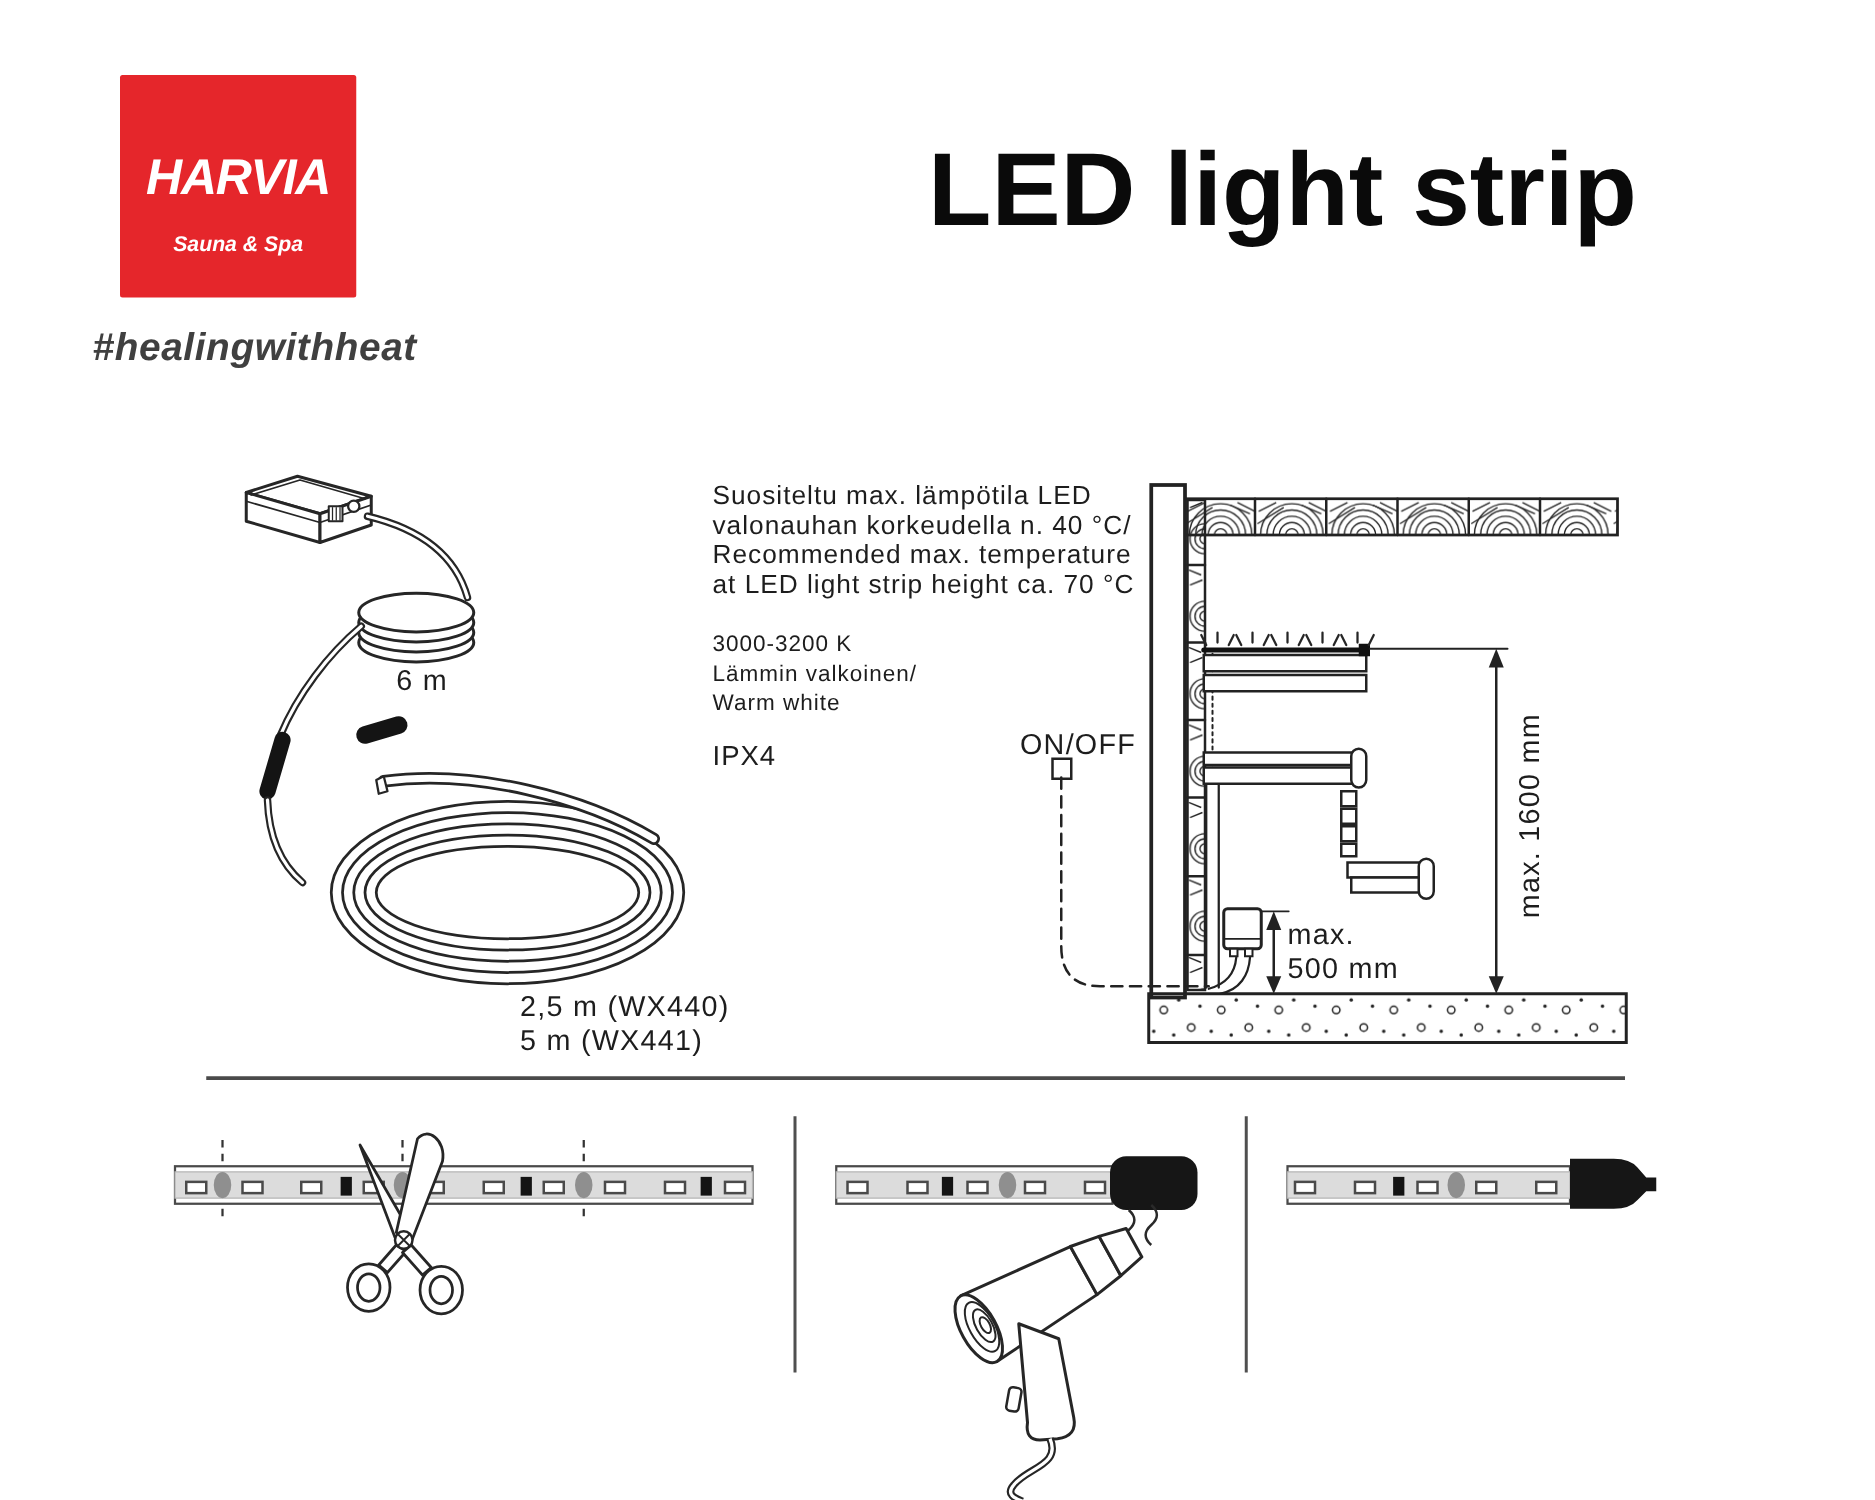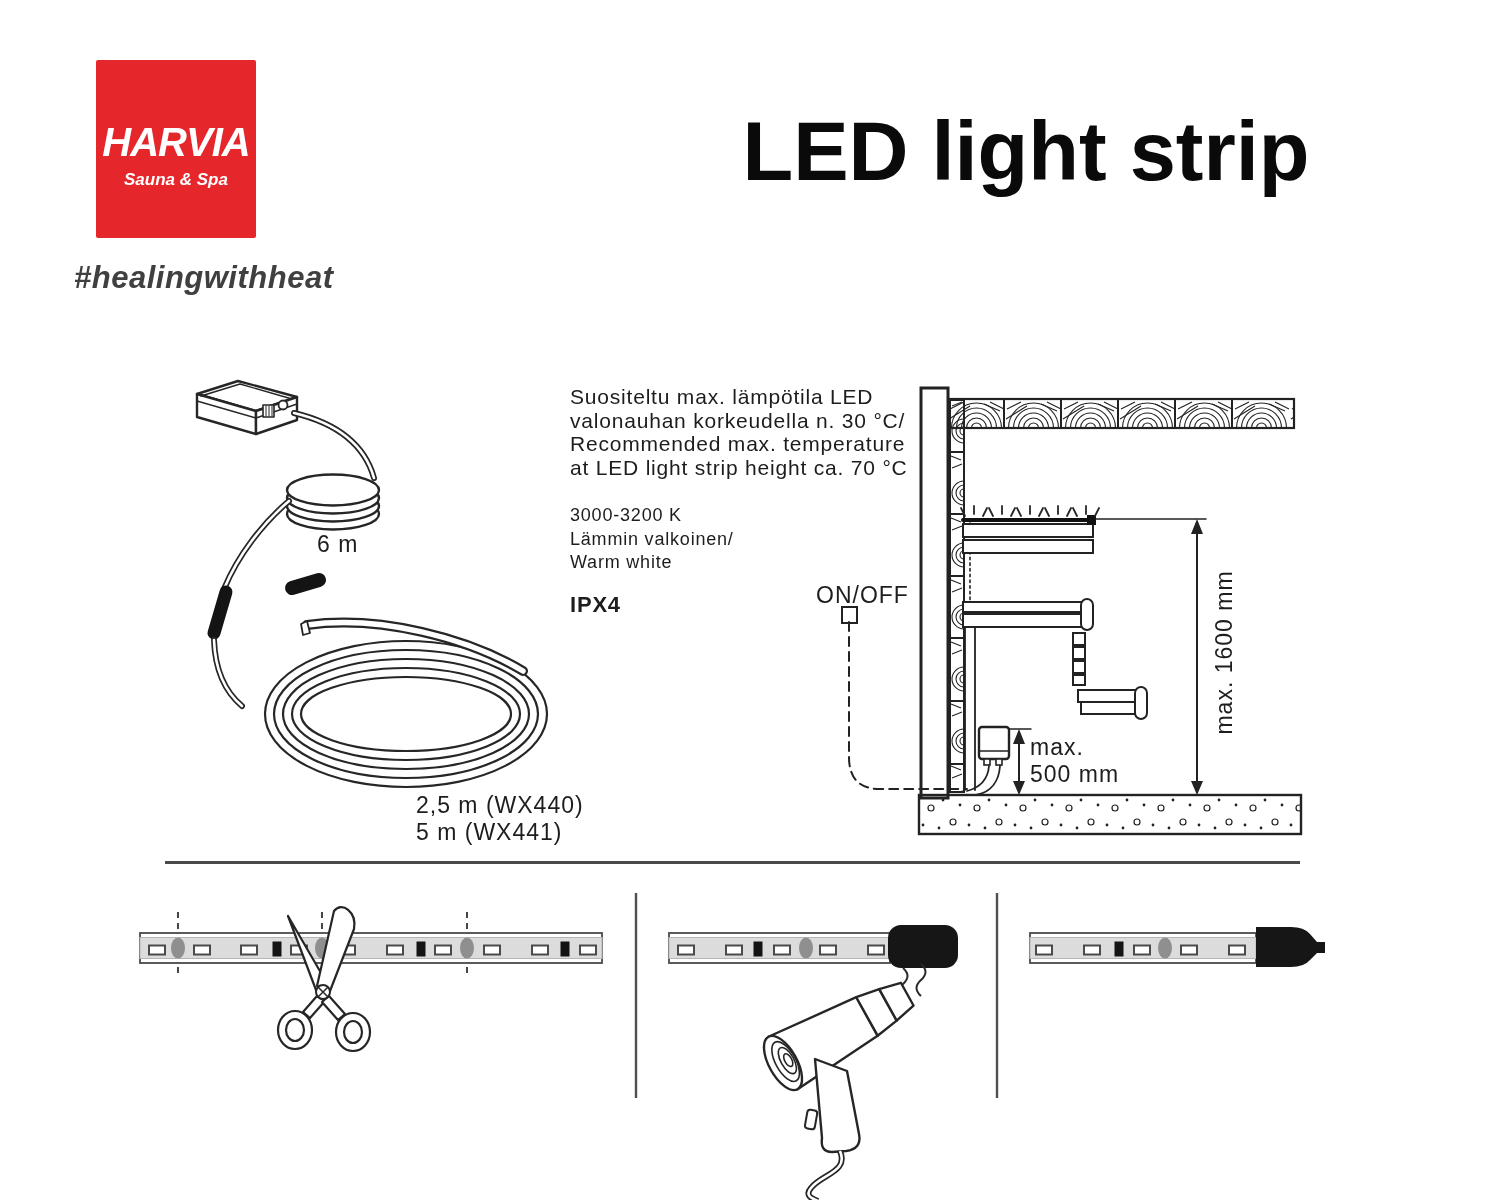--- a/index.html
+++ b/index.html
@@ -1,31 +1,31 @@
 <!DOCTYPE html>
 <html><head>
 <meta charset="utf-8">
 <style>
   html,body{margin:0;padding:0;background:#fff;}
   .page{position:relative;width:1500px;height:1200px;background:#fff;overflow:hidden;
         font-family:"Liberation Sans",sans-serif;color:#1c1c1c;}
   .abs{position:absolute;}
   
-  .logo{left:96px;top:60px;width:160px;height:178px;background:#e5262b;border-radius:2px;
+  .logo{left:96px;top:60px;width:189px;height:178px;background:#e5262b;border-radius:2px;
         display:flex;flex-direction:column;align-items:center;padding-top:62px;box-sizing:border-box;}
   .logo-brand{color:#fff;font-weight:bold;font-style:italic;font-size:40px;line-height:1;letter-spacing:-1px;}
-  .logo-tagline{color:#fff;font-weight:bold;font-style:italic;font-size:17px;margin-top:8px;}
+  .logo-tagline{color:#fff;font-weight:bold;font-style:italic;font-size:17px;margin-top:24px;}
   .hashtag{left:74px;top:260px;font-size:31px;font-weight:bold;font-style:italic;color:#404040;letter-spacing:0.5px;}
   .title{left:1026px;top:104px;transform:translateX(-50%);font-size:83px;font-weight:bold;
          color:#0a0a0a;white-space:nowrap;margin:0;letter-spacing:0px;}
   
   .figtext{font-size:23px;letter-spacing:1px;color:#1d1d1d;white-space:nowrap;}
   .specs{left:570px;top:385px;font-size:21px;letter-spacing:0.8px;line-height:23.5px;white-space:nowrap;}
   .specs2{left:570px;top:504px;font-size:18px;letter-spacing:0.8px;line-height:23.5px;white-space:nowrap;}
-  .ipx{left:570px;top:592px;font-size:22px;font-weight:bold;letter-spacing:0.8px;}
+  .ipx{left:570px;top:592px;font-size:22px;font-weight:normal;letter-spacing:0.8px;}
   .onoff{left:816px;top:582px;}
   .onoff-box{left:841px;top:606px;width:13px;height:14px;border:2.5px solid #222;background:#fff;}
   .threem{left:317px;top:531px;}
   .variants{left:416px;top:792px;line-height:27px;}
   .max1600{left:1104px;top:639px;width:240px;text-align:center;transform:rotate(-90deg);}
   .max500{left:1030px;top:734px;line-height:27px;}
   .hdivider{left:165px;top:861px;width:1135px;height:2.5px;background:#4a4a4a;}
   svg{position:absolute;overflow:visible;}
 </style>
 </head>
@@ -85,21 +85,21 @@
     </g>
   </svg>
   <div class="abs figtext threem">6 m</div>
   <div class="abs figtext variants">
     <div>2,5 m (WX440)</div>
     <div>5 m (WX441)</div>
   </div>
 
   <div class="abs figtext specs">
     <div>Suositeltu max. lämpötila LED</div>
-    <div>valonauhan korkeudella n. 30 °C/</div>
+    <div>valonauhan korkeudella n. 40 °C/</div>
     <div>Recommended max. temperature</div>
     <div>at LED light strip height ca. 70 °C</div>
   </div>
   <div class="abs figtext specs2">
     <div>3000-3200 K</div>
     <div>Lämmin valkoinen/</div>
     <div>Warm white</div>
   </div>
   <div class="abs figtext ipx">IPX4</div>
 

